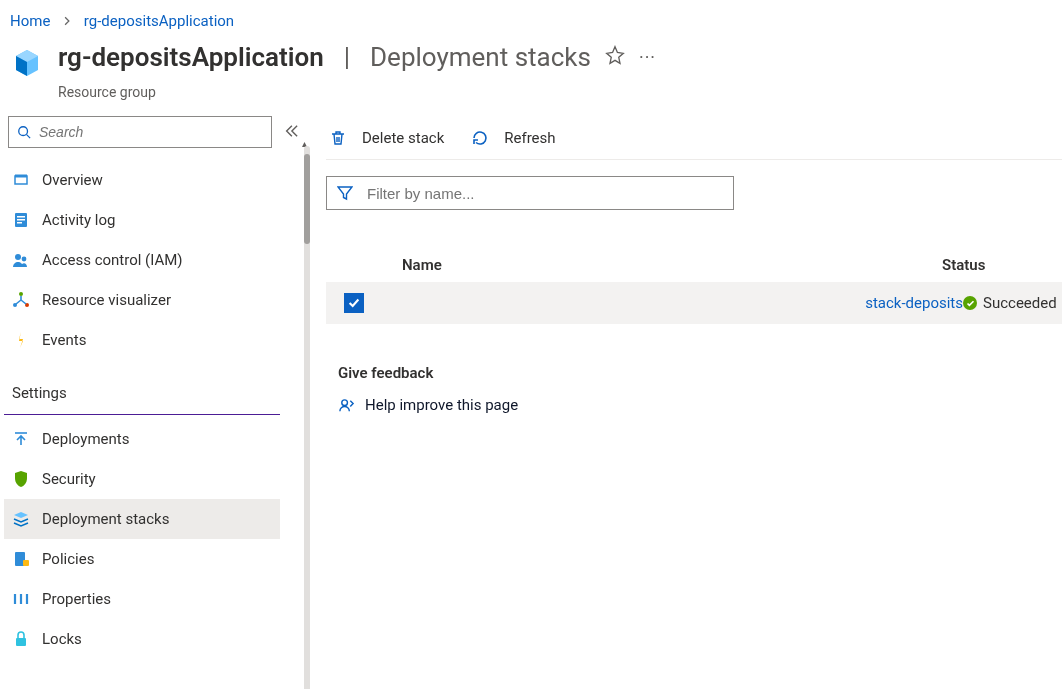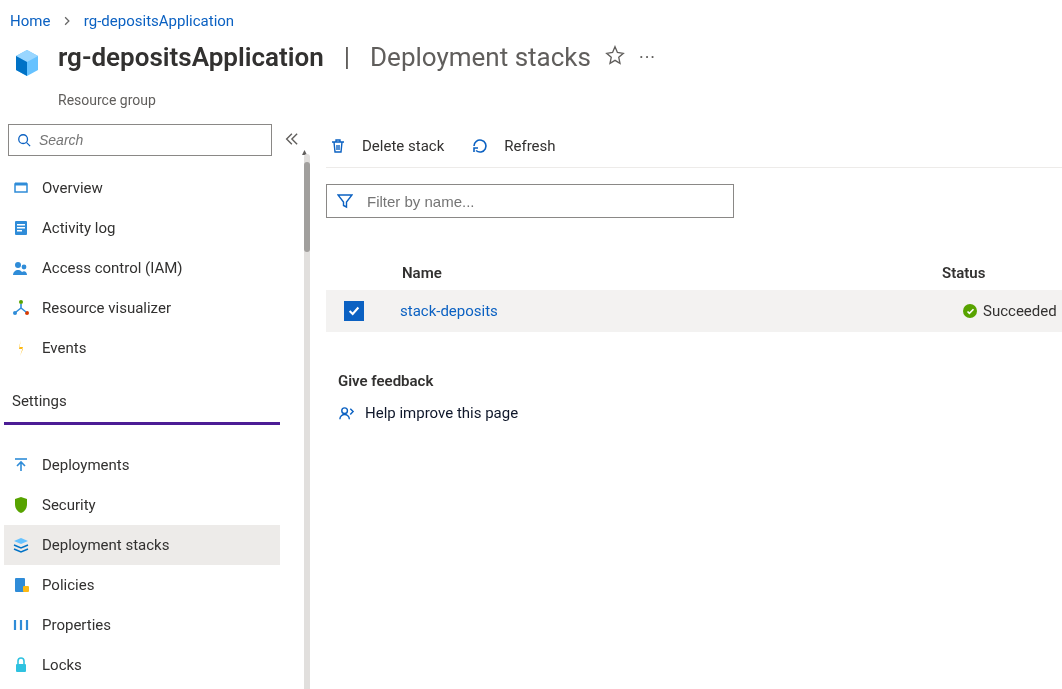--- a/index.html
+++ b/index.html
@@ -46,21 +46,21 @@
     font-size: 26px;
     font-weight: 600;
     color: #323130;
   }
   .header-subtitle {
     font-size: 26px;
     font-weight: 400;
     color: #605e5c;
   }
   .header-pipe { color: #605e5c; font-size: 26px; font-weight: 400; padding:0 6px;}
-  .header-type { font-size: 14px; color: #605e5c; margin-top: 20px; }
+  .header-type { font-size: 14px; color: #605e5c; margin-top: 12px; }
   .star-icon { font-size: 18px; color: #605e5c; cursor:pointer; }
   .more-icon { font-size: 18px; color: #605e5c; cursor:pointer; letter-spacing:1px; }
 
   
   .content {
     display: flex;
     height: calc(689px - 105px);
     align-items: stretch;
   }
   .sidebar {
@@ -134,22 +134,22 @@
     width: 290px;
     margin-left: -4px;
   }
   .nav-item.selected { background: #edebe9; }
   .nav-icon { width: 18px; height: 18px; display:flex; align-items:center; justify-content:center; flex-shrink:0;}
   .nav-section {
     font-size: 15px;
     font-weight: 400;
     color: #323130;
     padding: 24px 8px 12px 8px;
-    border-bottom: 3px solid #4c1d95;
-    margin-bottom: 20px;
+    border-bottom: 1px solid #4c1d95;
+    margin-bottom: 4px;
     width: 290px;
     margin-left:-4px;
   }
 
   
   .main {
     flex: 1;
     padding: 0 0 0 6px;
     overflow: hidden;
   }
@@ -192,20 +192,21 @@
     margin-top: 40px;
   }
   .col-name { flex: 1; }
   .col-status { width: 120px; }
   .table-row {
     display: flex;
     align-items: center;
     background: #f3f2f1;
     height: 42px;
     padding-left: 18px;
+    text-align: right;
   }
   .checkbox {
     width: 20px; height: 20px;
     background: #0b61c2;
     display:flex; align-items:center; justify-content:center;
     margin-right: 36px;
     cursor:pointer;
   }
   .checkbox svg { width: 14px; height:14px; color:#fff; }
   .cell-name { flex: 1; color: #0b61c2; font-size:15px; cursor:pointer;}

